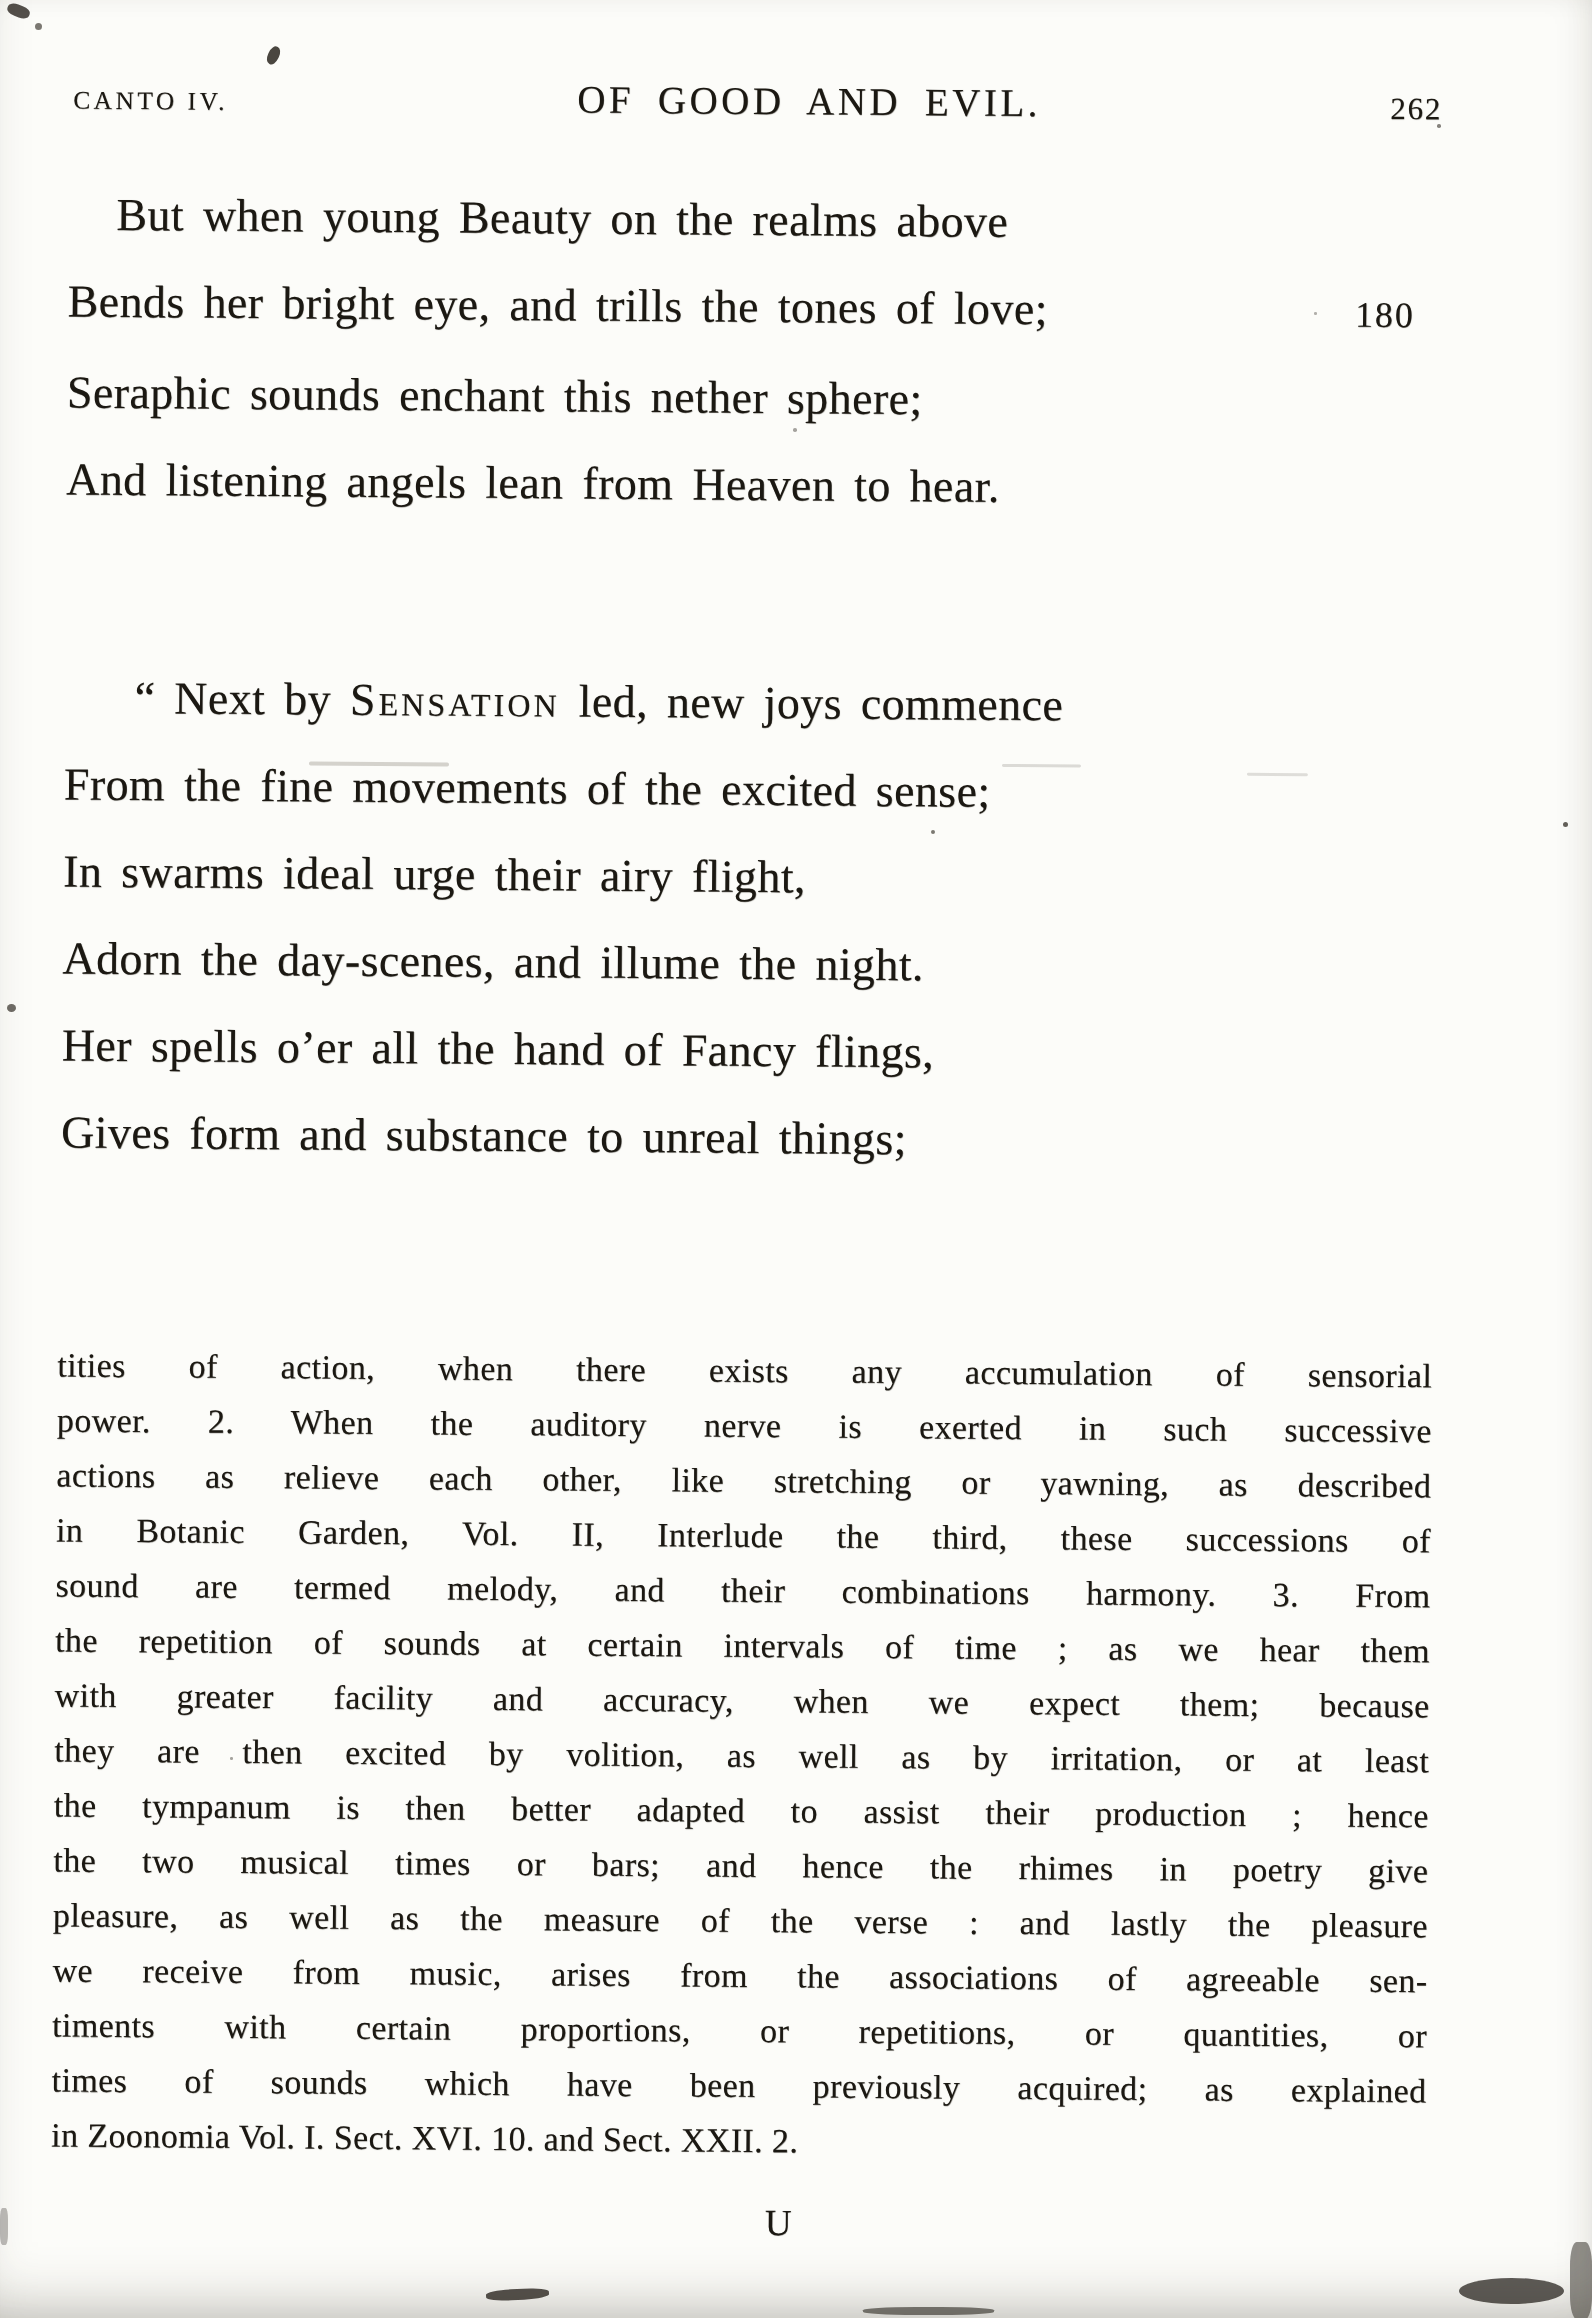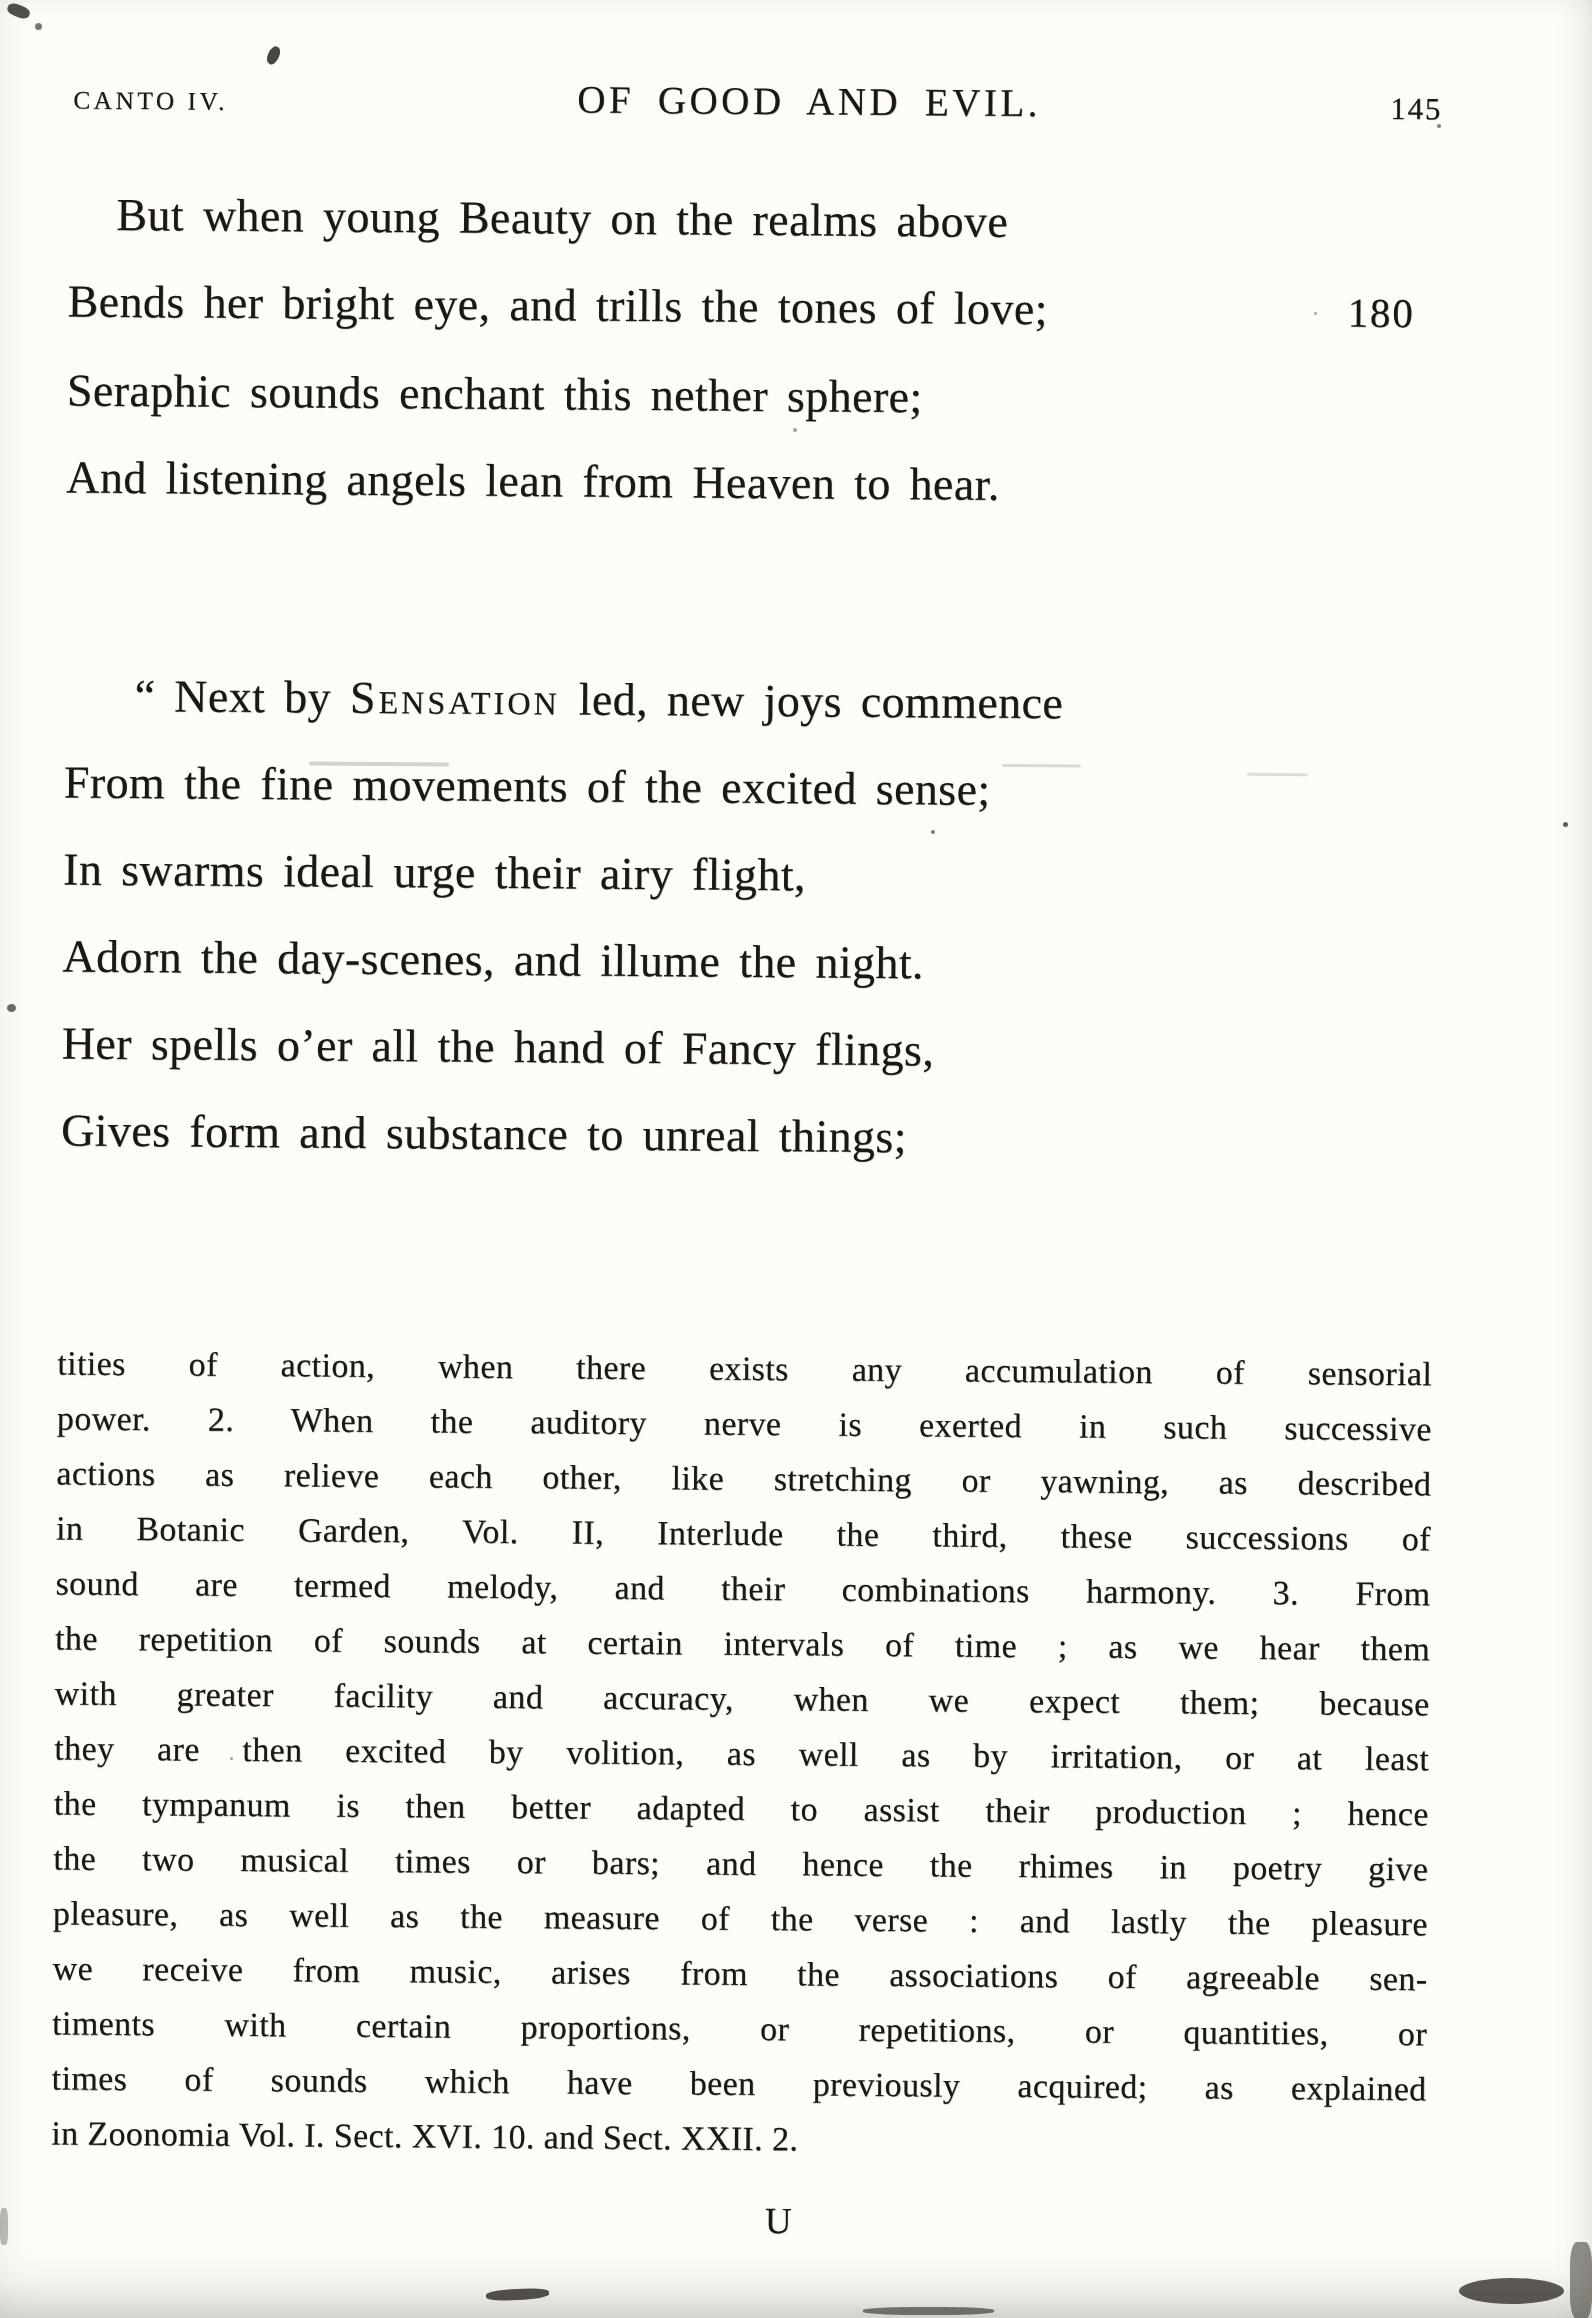--- a/index.html
+++ b/index.html
@@ -32,21 +32,21 @@
   .canto{font-size:25.4px;letter-spacing:3.5px;white-space:nowrap;}
   .title{flex:1;text-align:center;font-size:39px;letter-spacing:3.5px;word-spacing:10.5px;white-space:nowrap;}
   .pagenum{font-size:31px;letter-spacing:1.8px;}
   
   .poem{margin:53px 175px 0 70px;font-size:46px;}
   .stanza2{margin-top:131px;}
   .poem-line{line-height:87px;white-space:nowrap;letter-spacing:0.4px;word-spacing:7px;}
   .indent1{text-indent:48px;}
   .indent2{text-indent:70px;}
   .line-with-no{display:flex;justify-content:space-between;align-items:baseline;}
-  .line-no{font-size:41px;letter-spacing:1.8px;}
+  .line-no{font-size:36px;letter-spacing:1.8px;}
   .smallcaps{font-variant:small-caps;letter-spacing:3.1px;}
   
   .footnote{margin:162px 149px 0 68px;font-size:34px;}
   .fn-line{
     line-height:55px;letter-spacing:0.4px;
     text-align:justify;text-align-last:justify;
   }
   .fn-line.last{text-align-last:left;}
   
   .signature{text-align:center;font-size:37px;margin-top:33px;letter-spacing:0.9px;}
@@ -56,21 +56,21 @@
   .pencil{position:absolute;background:#6b655a;z-index:3;border-radius:1.8px;}
 </style>
 </head>
 <body>
 
 <div class="page-inner">
 
   <div class="header">
     <span class="canto">CANTO IV.</span>
     <span class="title">OF GOOD AND EVIL.</span>
-    <span class="pagenum">145</span>
+    <span class="pagenum">262</span>
   </div>
 
   <div class="poem stanza1">
     <div class="poem-line indent1">But when young Beauty on the realms above</div>
     <div class="poem-line line-with-no">
       <span>Bends her bright eye, and trills the tones of love;</span>
       <span class="line-no">180</span>
     </div>
     <div class="poem-line">Seraphic sounds enchant this nether sphere;</div>
     <div class="poem-line">And listening angels lean from Heaven to hear.</div>

